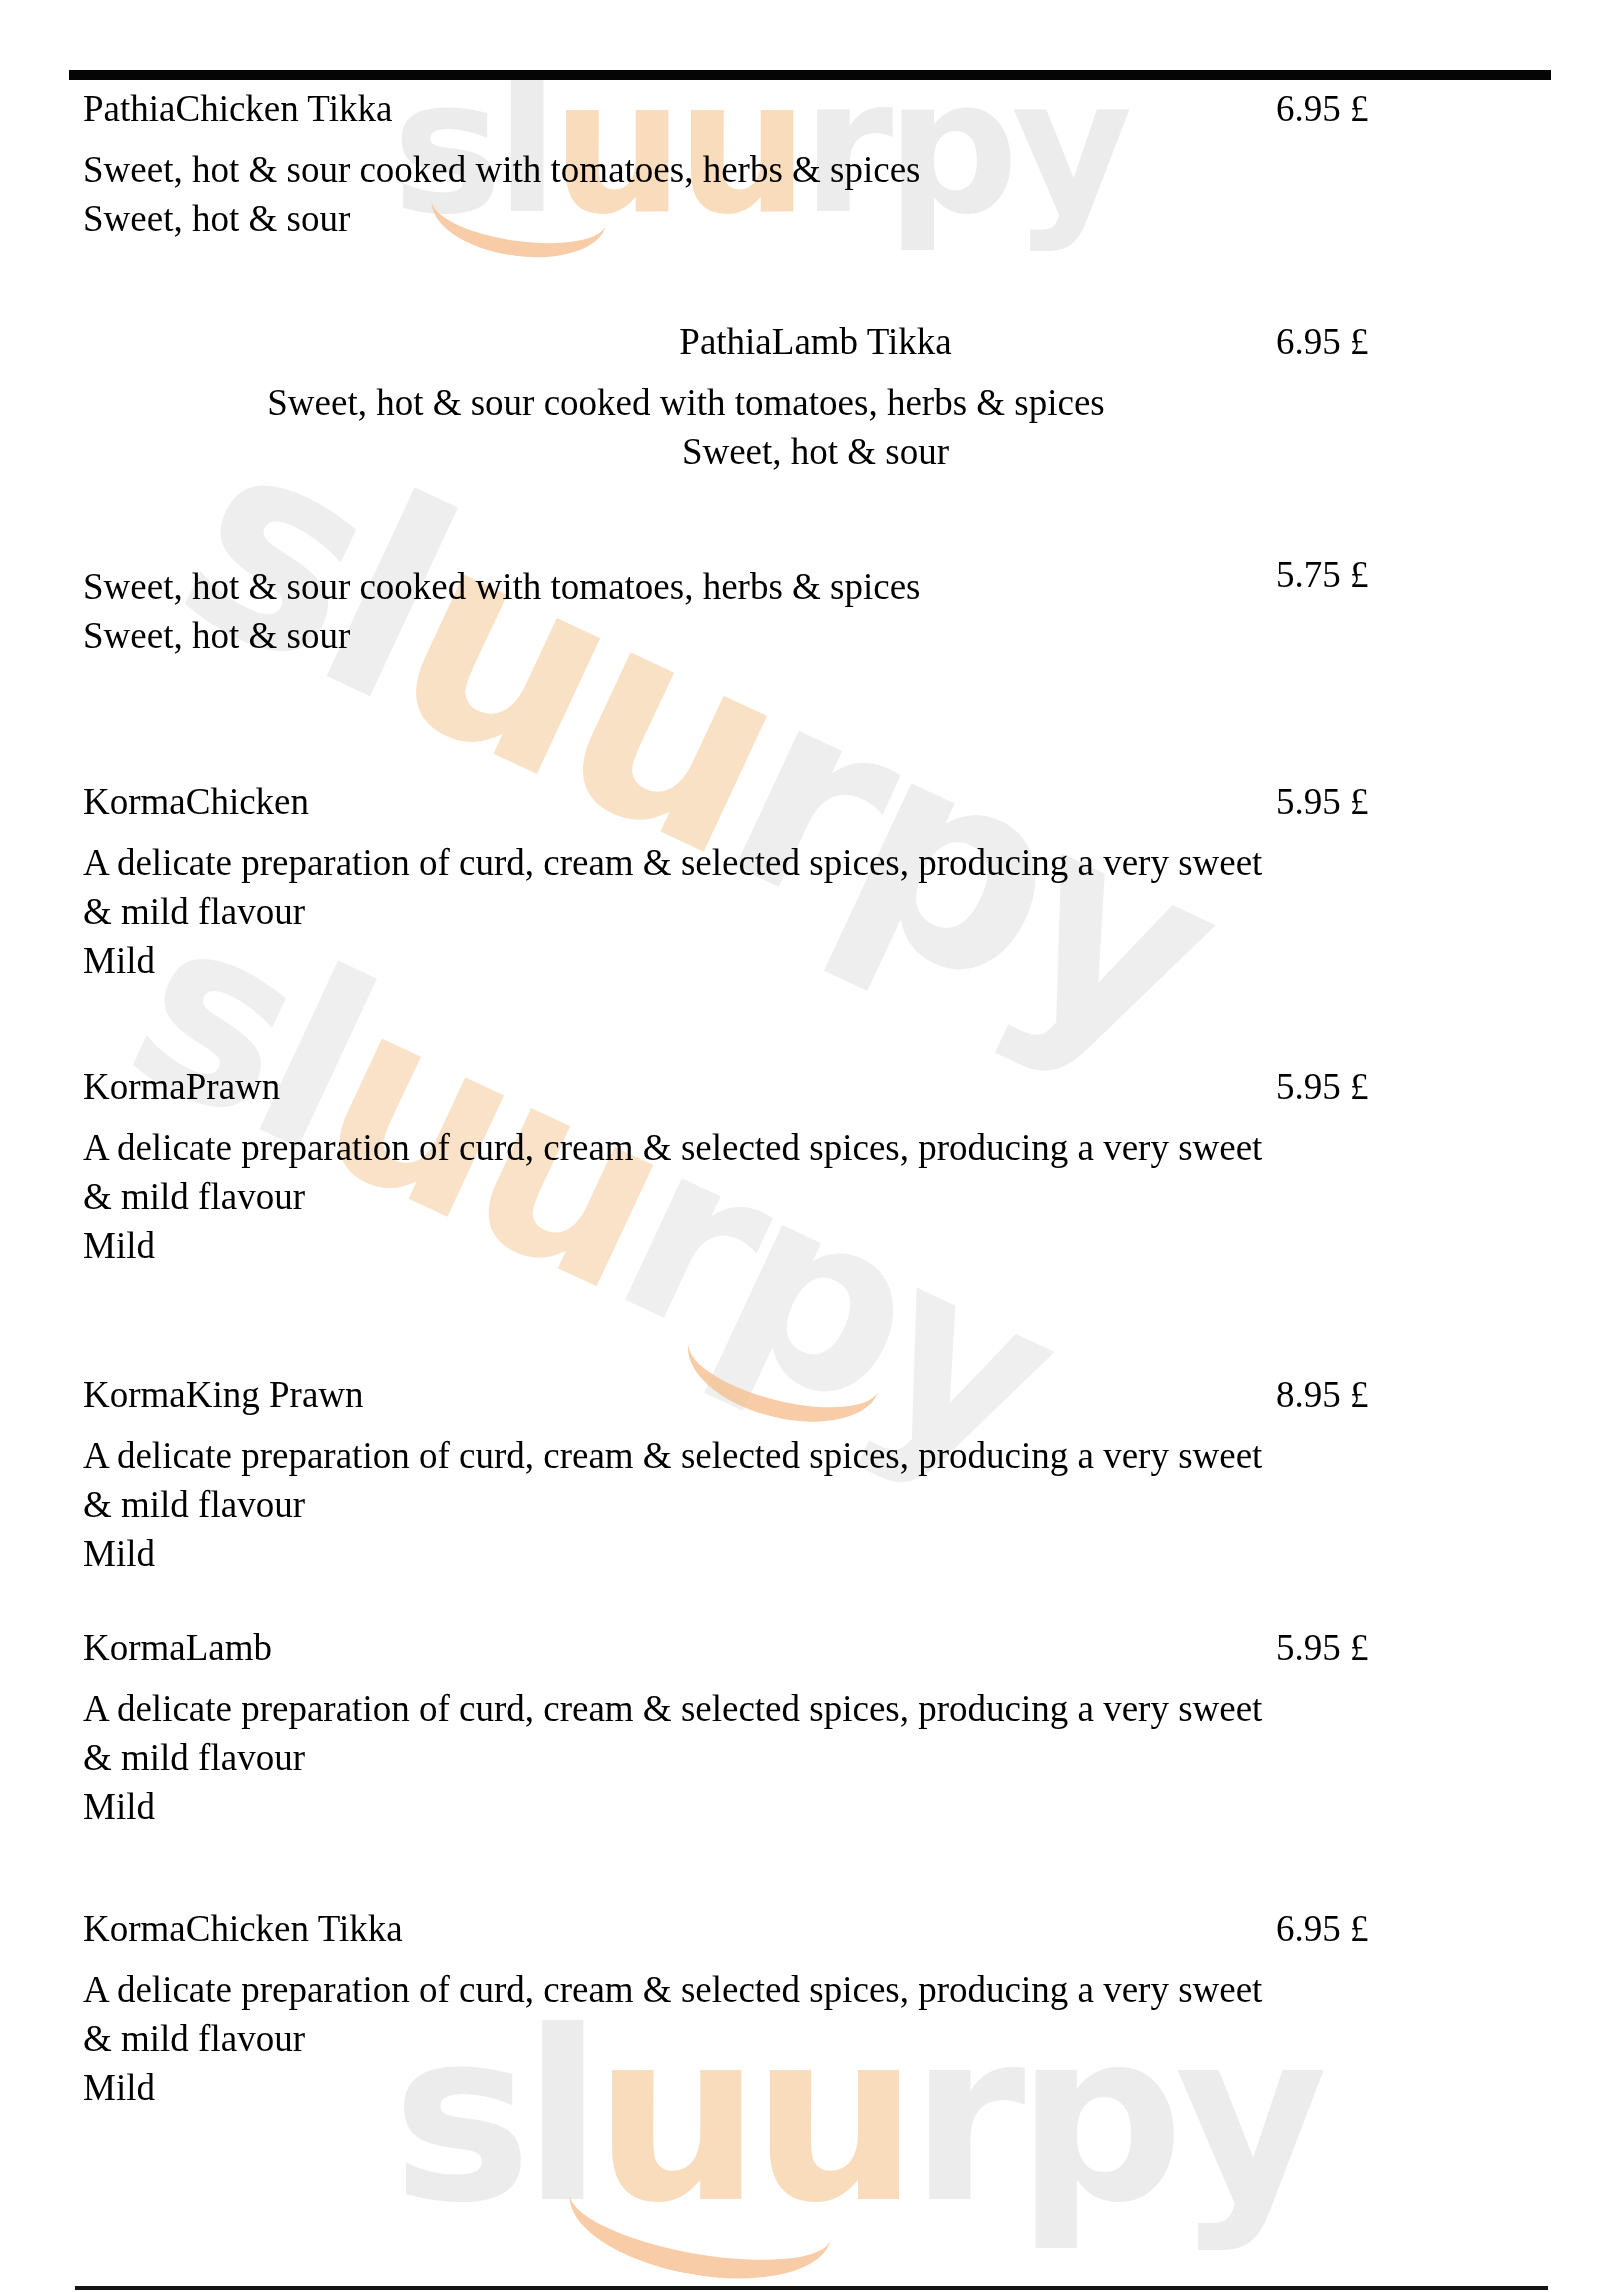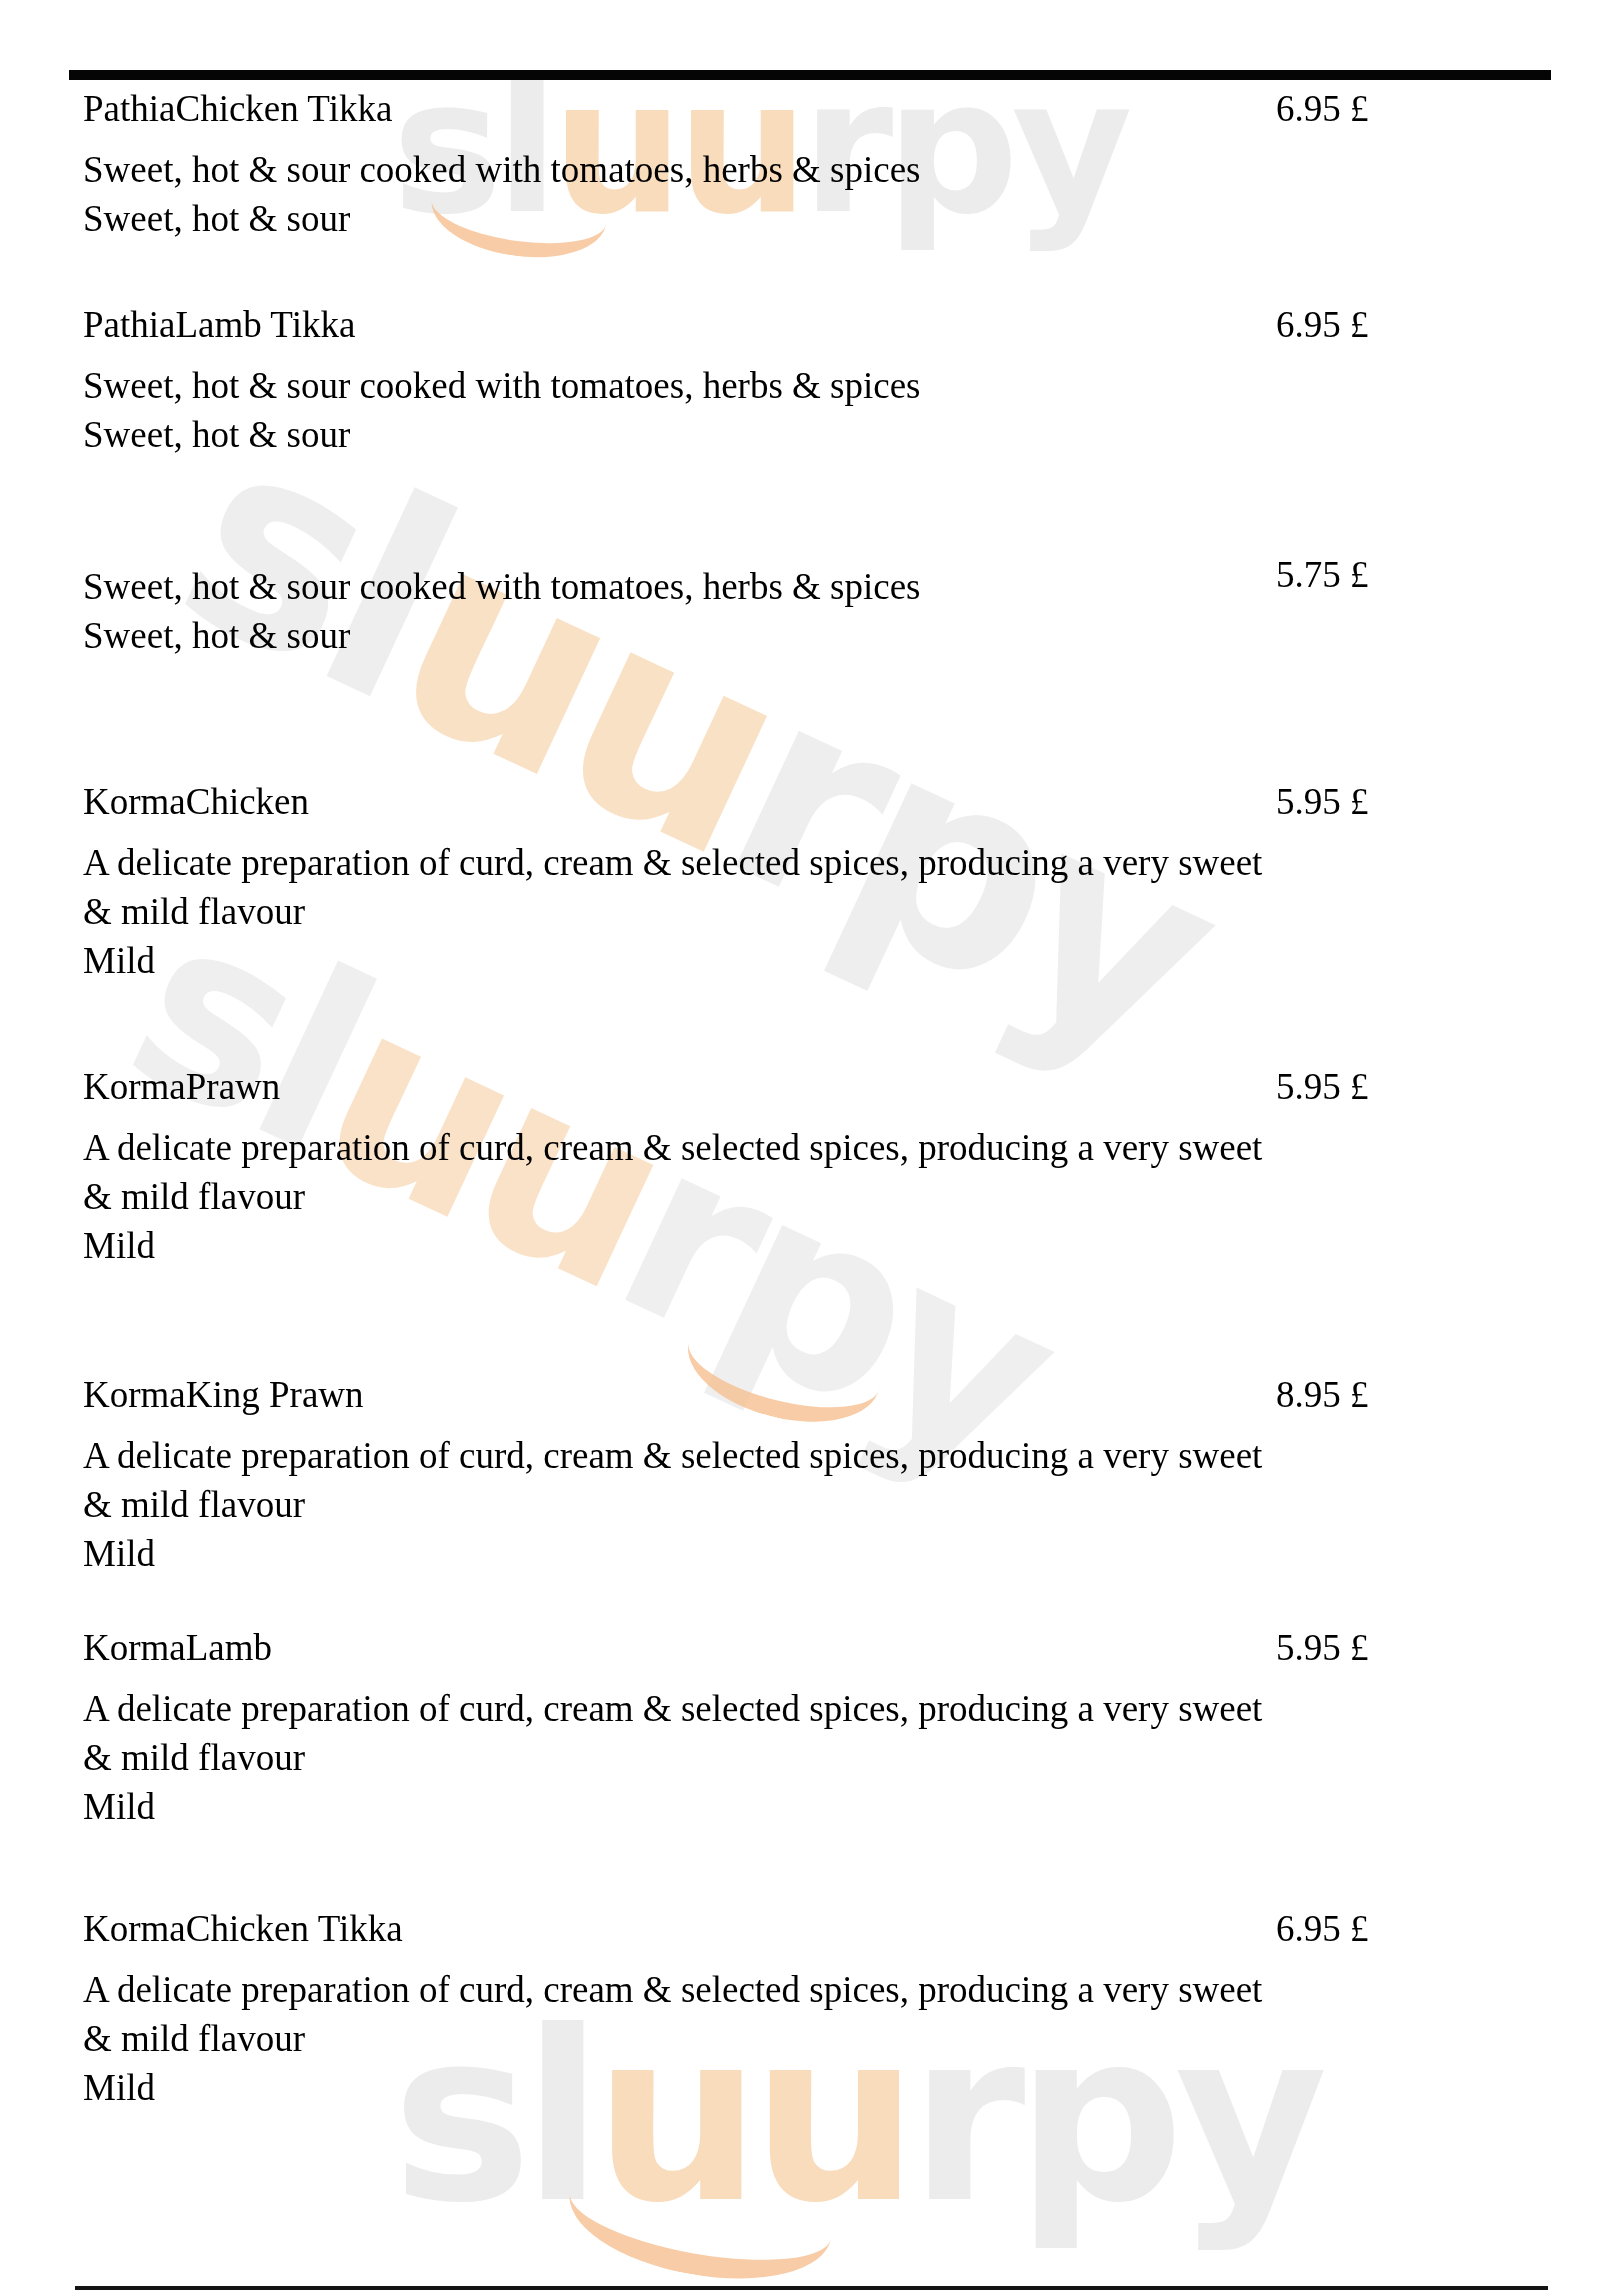--- a/index.html
+++ b/index.html
@@ -59,21 +59,21 @@
   
   .menu-item {
     position: absolute;
     left: 83px;
     width: 1465px;
     font-size: 37px;
     line-height: 49px;
     z-index: 1;
   }
   .i1 { top: 84px; }
-  .i2 { top: 300px; }
+  .i2 { top: 317px; text-align: center; }
   .i3 { top: 550px; }
   .i4 { top: 777px; }
   .i5 { top: 1062px; }
   .i6 { top: 1370px; }
   .i7 { top: 1623px; }
   .i8 { top: 1904px; }
   .item-name { white-space: nowrap; }
   .item-desc { max-width: 1206px; margin-top: 12px; }
   .item-note { }
   .item-price {

